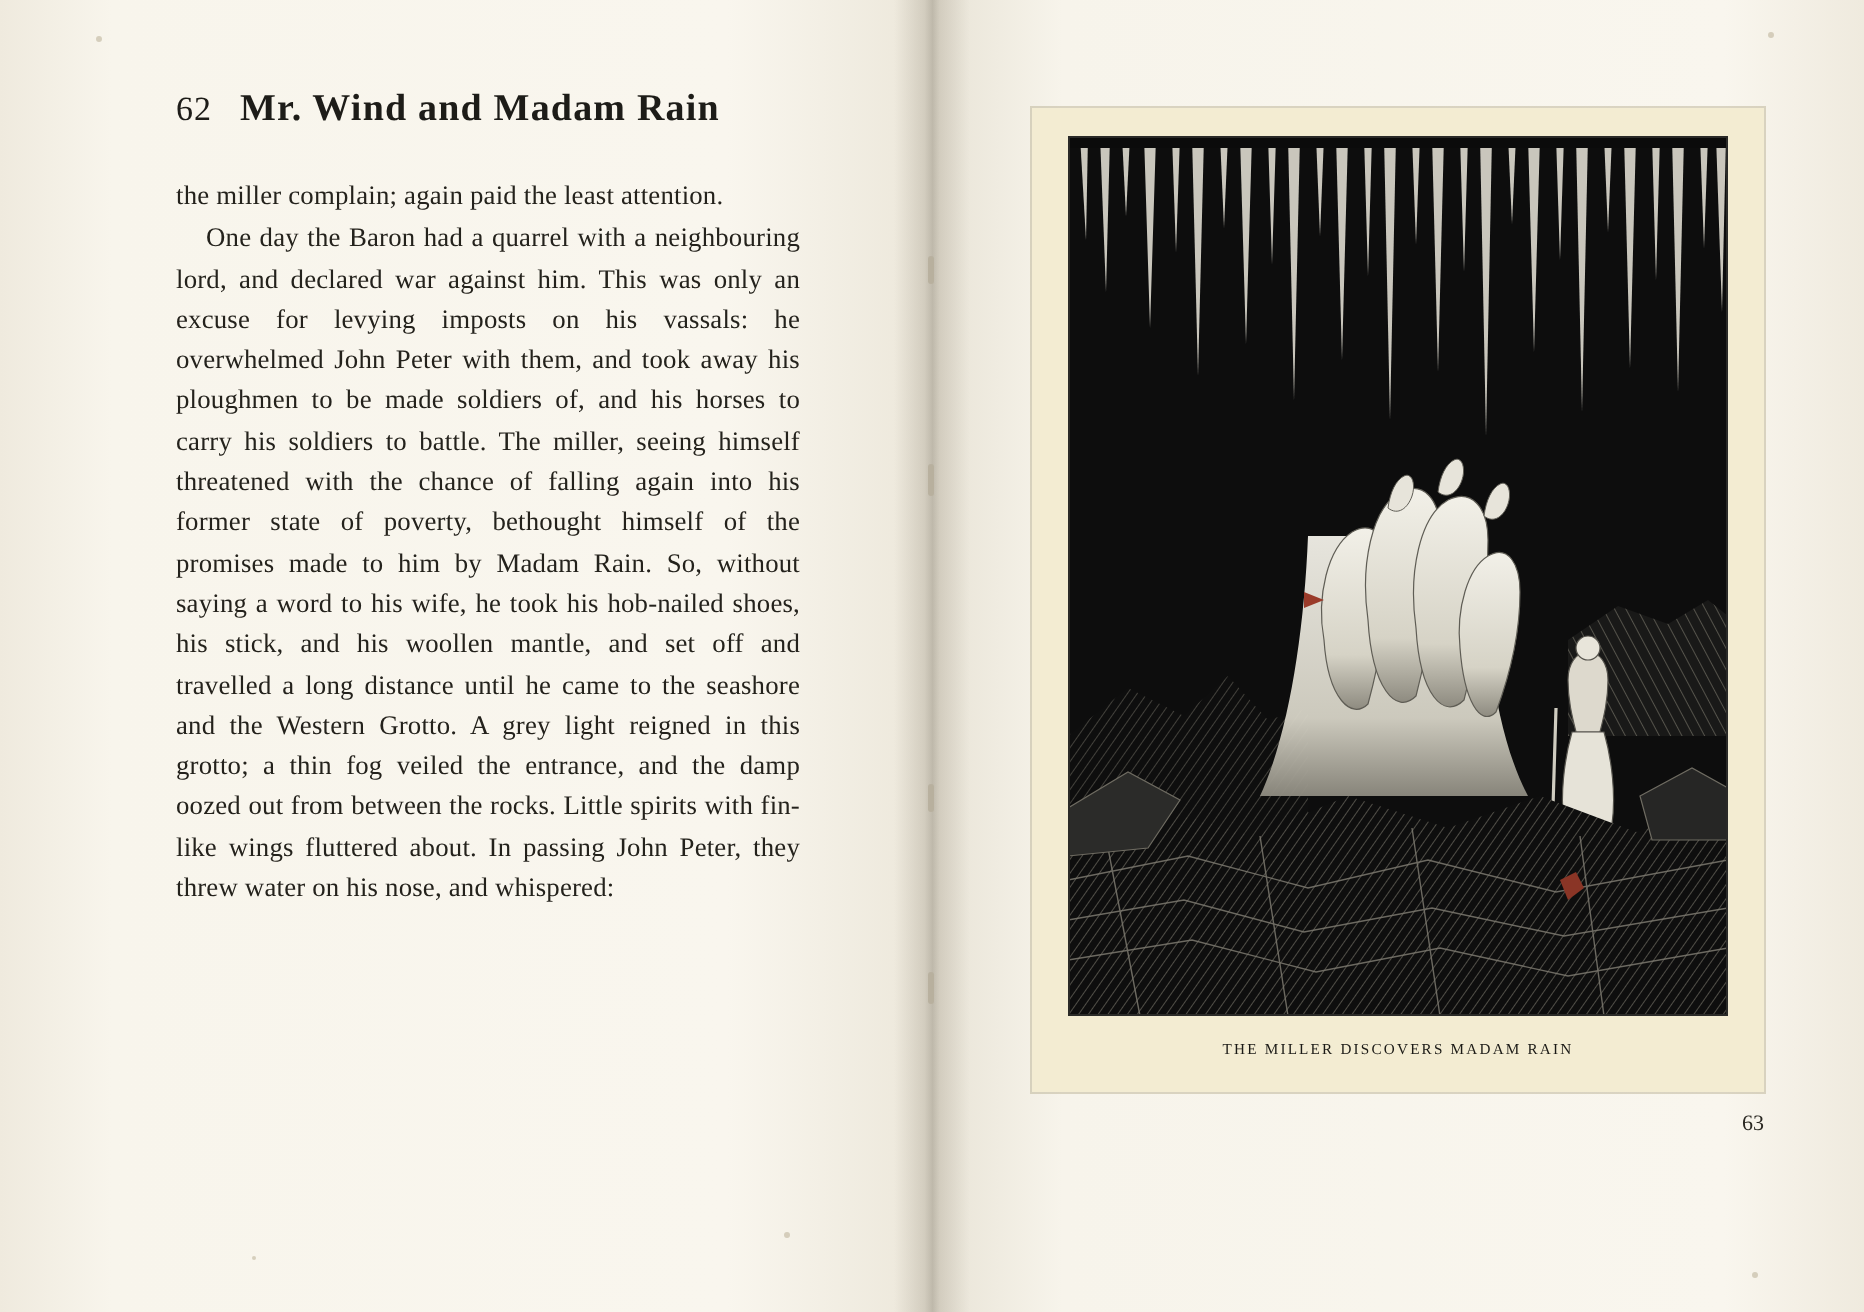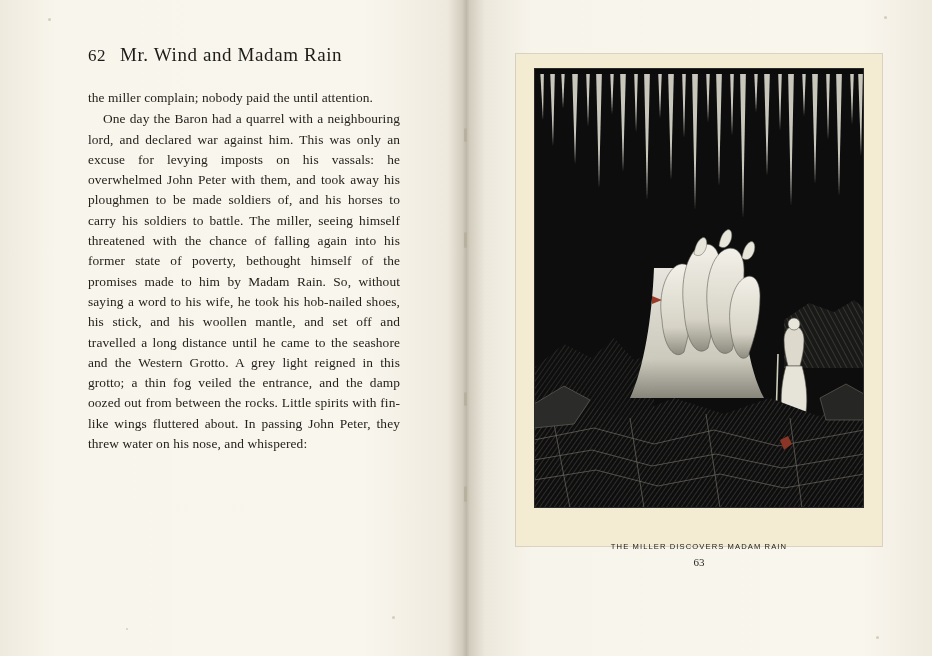--- a/index.html
+++ b/index.html
@@ -76,21 +76,21 @@
     margin-bottom: 22px;
     color: #1d1c18;
   }
   .folio-num {
     font-size: 17px;
     letter-spacing: .5px;
   }
   .head-title {
     font-size: 19px;
     letter-spacing: .6px;
-    font-weight: 400;
+    font-weight: 700;
   }
   p.body {
     margin: 0 0 0 0;
     font-size: 13.4px;
     line-height: 20.3px;
     color: #24221c;
     text-align: justify;
     letter-spacing: .1px;
   }
   p.body + p.body {
@@ -116,34 +116,34 @@
     left: 18px;
     top: 14px;
     width: 330px;
     height: 440px;
     background: #0e0e0e;
     overflow: hidden;
   }
   .caption {
     position: absolute;
     left: 0;
-    top: 488px;
+    top: 466px;
     width: 366px;
     text-align: center;
-    font-family: Liberation Sans, sans-serif;
+    font-family: Liberation Serif, serif;
     font-size: 7.6px;
     letter-spacing: 1.1px;
     color: #1b1a16;
   }
   .right-folio {
     position: absolute;
     left: 516px;
     top: 556px;
     width: 366px;
-    text-align: center;
+    text-align: right;
     font-size: 11px;
     color: #2a2822;
   }
 
   
   .plate-image svg { display: block; }
 </style>
 </head>
 <body>
 
@@ -162,21 +162,21 @@
   <div class="speck" style="left:392px;top:616px;width:3px;height:3px;"></div>
   <div class="speck" style="left:884px;top:16px;width:3px;height:3px;"></div>
   <div class="speck" style="left:876px;top:636px;width:3px;height:3px;"></div>
   <div class="speck" style="left:126px;top:628px;width:2px;height:2px;"></div>
 
   <div class="text-col">
     <div class="headline">
       <span class="folio-num">62</span>
       <span class="head-title">Mr. Wind and Madam Rain</span>
     </div>
-    <p class="body">the miller complain; nobody paid the until attention.</p>
+    <p class="body">the miller complain; again paid the least attention.</p>
     <p class="body indent">One day the Baron had a quarrel with a neighbouring lord, and declared war against him.  This was only an excuse for levying imposts on his vassals: he overwhelmed John Peter with them, and took away his ploughmen to be made soldiers of, and his horses to carry his soldiers to battle.  The miller, seeing himself threatened with the chance of falling again into his former state of poverty, bethought himself of the promises made to him by Madam Rain.  So, without saying a word to his wife, he took his hob-nailed shoes, his stick, and his woollen mantle, and set off and travelled a long distance until he came to the seashore and the Western Grotto.  A grey light reigned in this grotto; a thin fog veiled the entrance, and the damp oozed out from between the rocks.  Little spirits with fin-like wings fluttered about.  In passing John Peter, they threw water on his nose, and whispered:</p>
   </div>
 
   <div class="plate">
     <div class="plate-image">
       <svg width="330" height="440" viewBox="0 0 330 440">
         <defs>
           <linearGradient id="rockg" x1="0" y1="0" x2="0" y2="1">
             <stop offset="0%" stop-color="#3a3a38"></stop>
             <stop offset="100%" stop-color="#121212"></stop>

